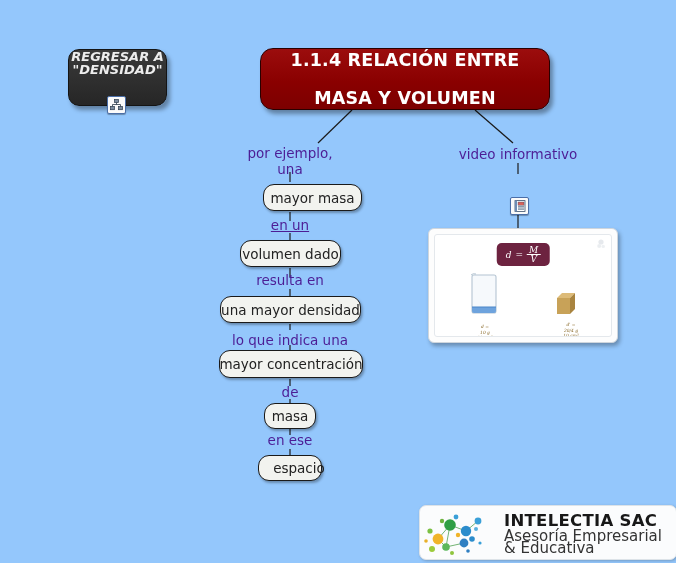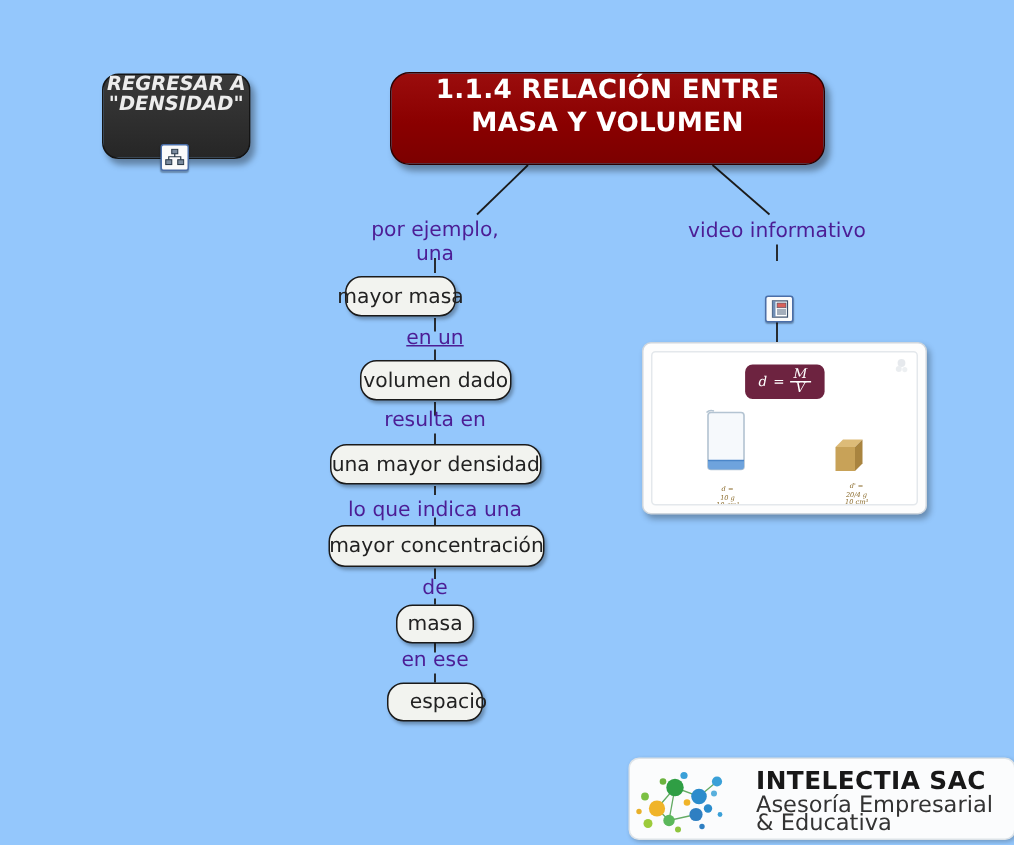--- a/index.html
+++ b/index.html
@@ -39,21 +39,21 @@
   .linklabel.two{white-space:normal;width:110px;}
 
   
   #title-node{
     position:absolute;
     left:260px;top:48px;width:288px;height:60px;
     background:linear-gradient(180deg,#9b0d0d 0%,#8a0000 55%,#7c0000 100%);
     border:1.6px solid #2a0000;
     border-radius:13px;
     box-shadow:3px 4px 4px rgba(0,0,0,.35);
-    display:flex;flex-direction:column;align-items:center;justify-content:flex-start;
+    display:flex;flex-direction:column;align-items:center;justify-content:space-between;
     color:#fff;font-weight:bold;font-size:17.5px;line-height:22px;
     text-align:center;letter-spacing:.2px;
   }
 
   
   #regresar-node{
     position:absolute;
     left:68px;top:49px;width:97px;height:55px;
     background:linear-gradient(180deg,#3a3a3a 0%,#2e2e2e 60%,#262626 100%);
     border:1.6px solid #141414;
@@ -170,21 +170,21 @@
   <div id="title-node">
     <div>1.1.4 RELACIÓN ENTRE</div>
     <div>MASA Y VOLUMEN</div>
   </div>
 
   <div class="linklabel two" style="left:235px;top:145px;">
     <span>por ejemplo,
 una</span>
   </div>
 
-  <div class="node" style="left:230px;top:184px;width:74px;height:27px;">
+  <div class="node" style="left:263px;top:184px;width:99px;height:27px;">
     <span>mayor masa</span>
   </div>
 
   <div class="linklabel" style="left:265px;top:217px;width:50px;text-decoration:underline;">
     <span>en un</span>
   </div>
 
   <div class="node" style="left:240px;top:240px;width:101px;height:27px;">
     <span>volumen dado</span>
   </div>

